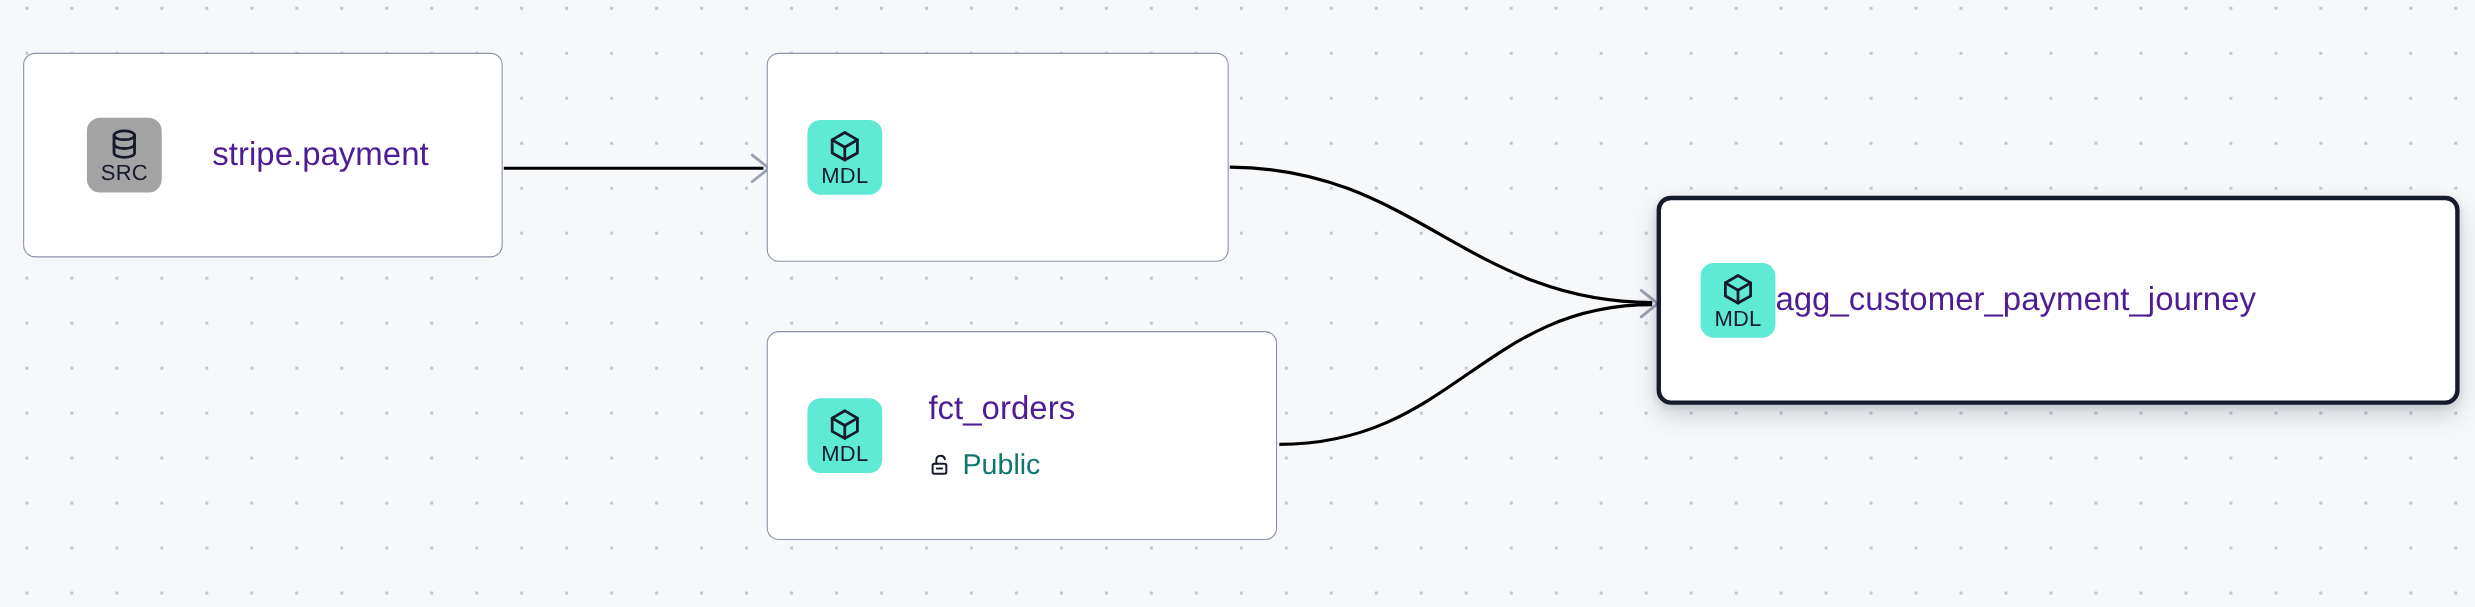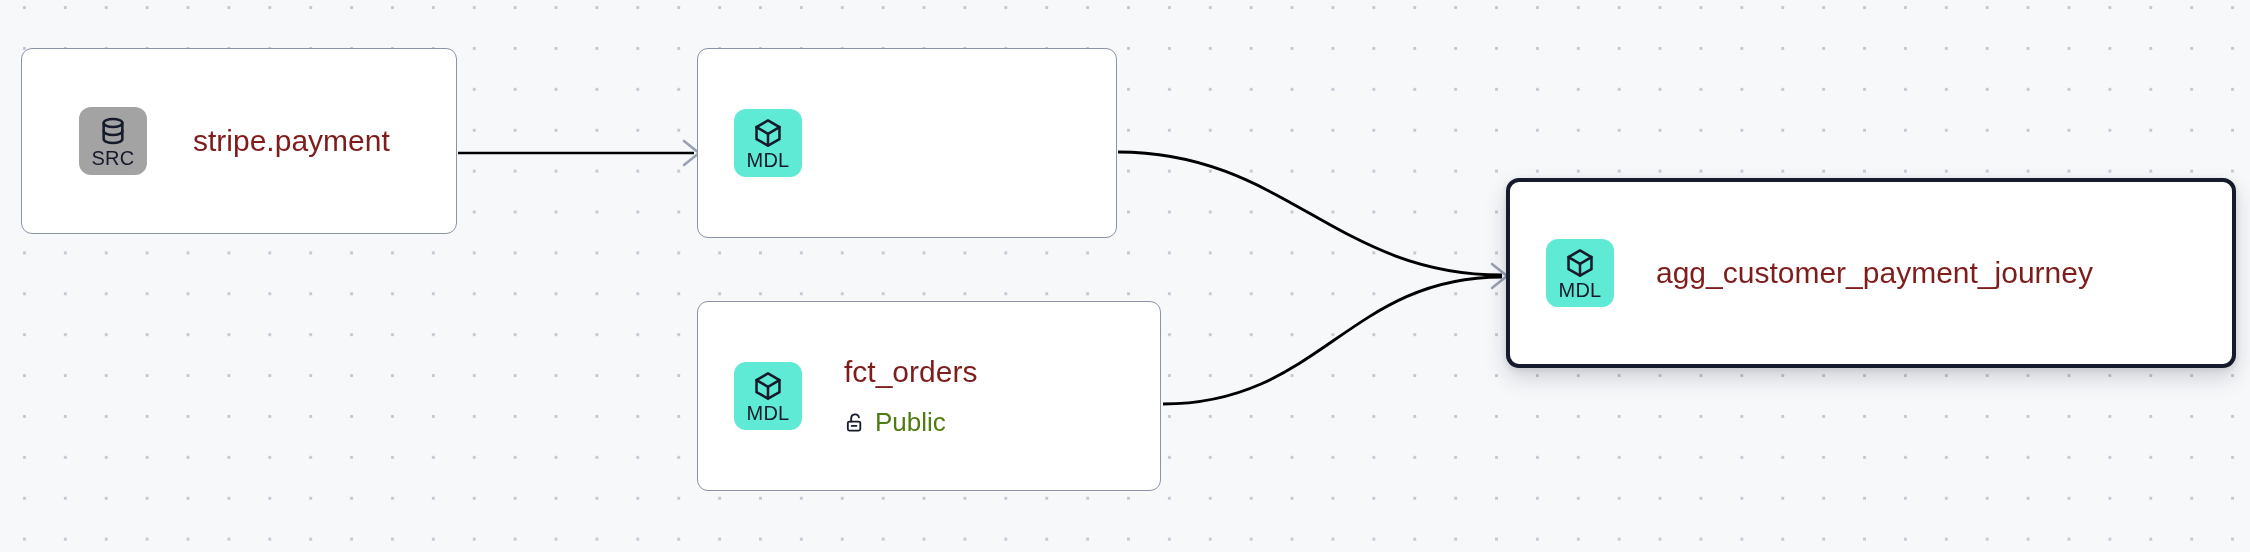--- a/index.html
+++ b/index.html
@@ -61,30 +61,30 @@
     font-family: "Liberation Sans", "DejaVu Sans", sans-serif;
   }
   .node-body {
     display: flex;
     flex-direction: column;
     justify-content: center;
   }
   .node-title {
     font-size: 30px;
     line-height: 34px;
-    color: #7f1d1d;
+    color: #4c1d95;
     white-space: nowrap;
   }
   .node-sub {
     display: flex;
     align-items: center;
     gap: 8px;
     font-size: 26px;
     line-height: 30px;
-    color: #4d7c0f;
+    color: #0f766e;
     margin-top: 6px;
     white-space: nowrap;
   }
   .lock-icon { display: block; }
 </style>
 </head>
 <body>
 
 <div id="canvas">
 
@@ -154,18 +154,18 @@
 
   <div class="node selected" style="left:1506px; top:178px; width:730px; height:190px; padding-left:36px;">
     <div class="badge mdl">
       <svg width="32" height="32" viewBox="0 0 24 24" fill="none" stroke="#161b2b" stroke-width="1.9" stroke-linecap="round" stroke-linejoin="round">
         <path d="M12 2.6 L20.6 7.6 L12 12.6 L3.4 7.6 Z"></path>
         <path d="M3.4 7.6 V16.6 L12 21.4 V12.6"></path>
         <path d="M20.6 7.6 V16.6 L12 21.4"></path>
       </svg>
       <span class="badge-text">MDL</span>
     </div>
-    <div class="node-body" style="margin-left:42px;text-align:right;">
+    <div class="node-body" style="text-align:right;">
       <div class="node-title">agg_customer_payment_journey</div>
     </div>
   </div>
 
 </div>
 
 </body></html>

